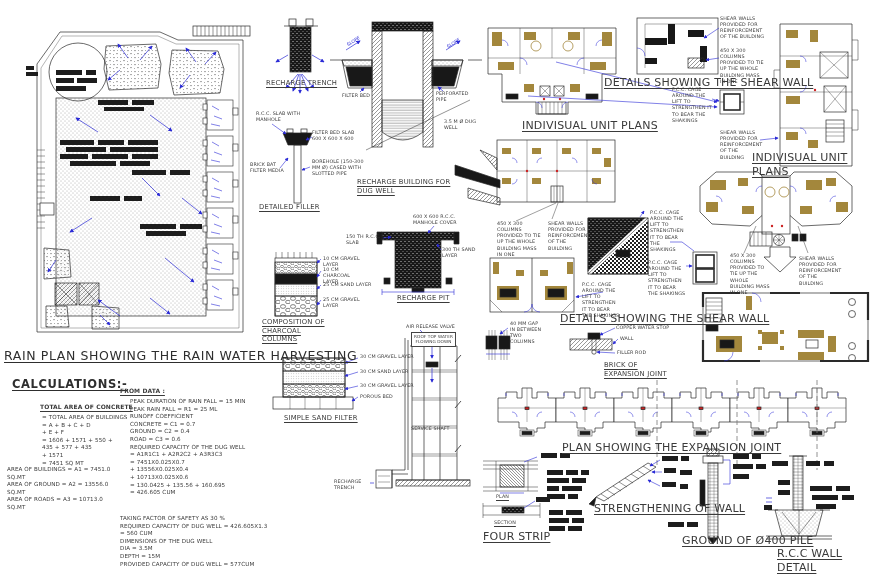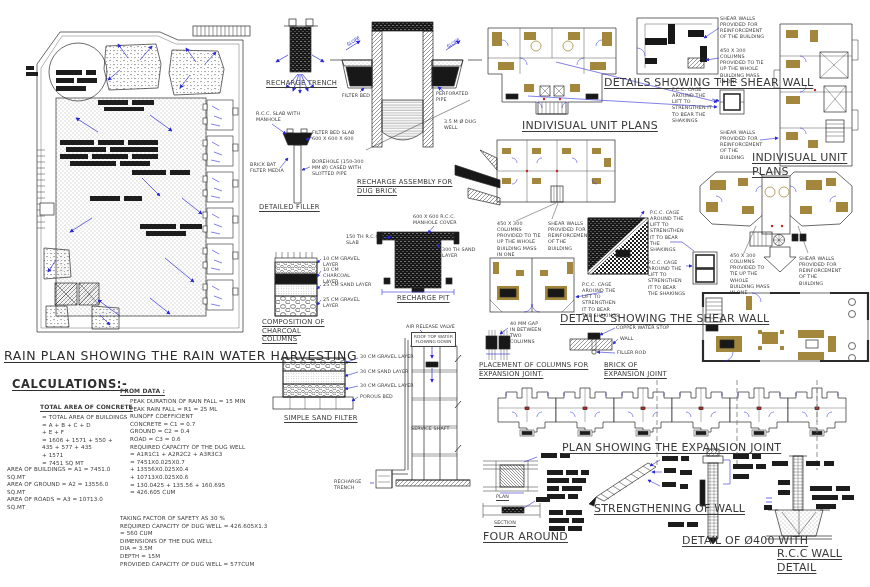--- a/index.html
+++ b/index.html
@@ -651,21 +651,21 @@
           DIA = 3.5M
           DEPTH = 15M
 PROVIDED CAPACITY OF DUG WELL = 577CUM</div>
 
 <div class="lbl t t7" style="left:266px;top:79px">RECHARGE TRENCH</div>
 <div class="lbl blue slope" style="left:349px;top:42px">SLOPE</div>
 <div class="lbl blue slope" style="left:449px;top:44px">SLOPE</div>
 <div class="lbl" style="left:342px;top:93px">FILTER BED</div>
 <div class="lbl" style="left:436px;top:91px;width:34px">PERFORATED PIPE</div>
 <div class="lbl" style="left:444px;top:119px;width:38px">3.5 M Ø DUG WELL</div>
-<div class="lbl t t7" style="left:357px;top:178px;width:102px">RECHARGE ASSEMBLY FOR DUG BRICK</div>
+<div class="lbl t t7" style="left:357px;top:178px;width:102px">RECHARGE BUILDING FOR DUG WELL</div>
 
 <div class="lbl" style="left:256px;top:111px;width:48px">R.C.C. SLAB WITH MANHOLE</div>
 <div class="lbl" style="left:312px;top:130px;width:52px">FILTER BED SLAB 600 X 600 X 600</div>
 <div class="lbl" style="left:250px;top:162px;width:40px">BRICK BAT FILTER MEDIA</div>
 <div class="lbl" style="left:312px;top:159px;width:54px">BOREHOLE (150-300 MM Ø) CASED WITH SLOTTED PIPE</div>
 <div class="lbl t t7" style="left:259px;top:203px">DETAILED FILLER</div>
 
 <div class="lbl" style="left:413px;top:214px;width:60px">600 X 600 R.C.C. MANHOLE COVER</div>
 <div class="lbl" style="left:346px;top:234px;width:38px">150 TH R.C.C. SLAB</div>
 <div class="lbl" style="left:442px;top:247px;width:48px">300 TH SAND LAYER</div>
@@ -696,32 +696,31 @@
 <div class="lbl" style="left:720px;top:130px;width:40px">SHEAR WALLS PROVIDED FOR REINFORCEMENT OF THE BUILDING</div>
 <div class="lbl t t8" style="left:752px;top:151px">INDIVISUAL UNIT PLANS</div>
 
 <div class="lbl" style="left:497px;top:221px;width:44px">450 X 300 COLUMNS PROVIDED TO TIE UP THE WHOLE BUILDING MASS IN ONE</div>
 <div class="lbl" style="left:548px;top:221px;width:42px">SHEAR WALLS PROVIDED FOR REINFORCEMENT OF THE BUILDING</div>
 <div class="lbl" style="left:650px;top:210px;width:36px">P.C.C. CAGE AROUND THE LIFT TO STRENGTHEN IT TO BEAR THE SHAKINGS</div>
 <div class="lbl" style="left:648px;top:260px;width:38px">P.C.C. CAGE AROUND THE LIFT TO STRENGTHEN IT TO BEAR THE SHAKINGS</div>
 <div class="lbl" style="left:582px;top:282px;width:38px">P.C.C. CAGE AROUND THE LIFT TO STRENGTHEN IT TO BEAR THE SHAKINGS</div>
 
 <div class="lbl" style="left:510px;top:321px;width:32px">40 MM GAP IN BETWEEN TWO COLUMNS</div>
-<div class="lbl t t7" style="left:479px;top:361px;width:120px">PLACEMENT OF COLUMNS FOR EXPANSION JOINT.</div>
 <div class="lbl" style="left:616px;top:325px;width:62px">COPPER WATER STOP</div>
 <div class="lbl" style="left:620px;top:336px">WALL</div>
 <div class="lbl" style="left:617px;top:350px">FILLER ROD</div>
 <div class="lbl t t7" style="left:604px;top:361px;width:66px">BRICK OF EXPANSION JOINT</div>
 <div class="lbl t t8" style="left:560px;top:312px">DETAILS SHOWING THE SHEAR WALL</div>
 
 <div class="lbl t t8" style="left:562px;top:441px">PLAN SHOWING THE EXPANSION JOINT</div>
 
 <div class="lbl t" style="left:496px;top:494px">PLAN</div>
 <div class="lbl t" style="left:494px;top:520px">SECTION</div>
-<div class="lbl t t8" style="left:483px;top:530px">FOUR AROUND</div>
+<div class="lbl t t8" style="left:483px;top:530px">FOUR STRIP</div>
 <div class="lbl t t8" style="left:594px;top:502px">STRENGTHENING OF WALL</div>
-<div class="lbl t t8" style="left:682px;top:534px">DETAIL OF Ø400 WITH</div>
+<div class="lbl t t8" style="left:682px;top:534px">GROUND OF Ø400 PILE</div>
 <div class="lbl t t8" style="left:777px;top:547px">R.C.C WALL DETAIL</div>
 
 <div class="lbl" style="left:730px;top:253px;width:40px">450 X 300 COLUMNS PROVIDED TO TIE UP THE WHOLE BUILDING MASS IN ONE</div>
 <div class="lbl" style="left:799px;top:256px;width:42px">SHEAR WALLS PROVIDED FOR REINFORCEMENT OF THE BUILDING</div>
 
 </div>
 
 </body></html>

